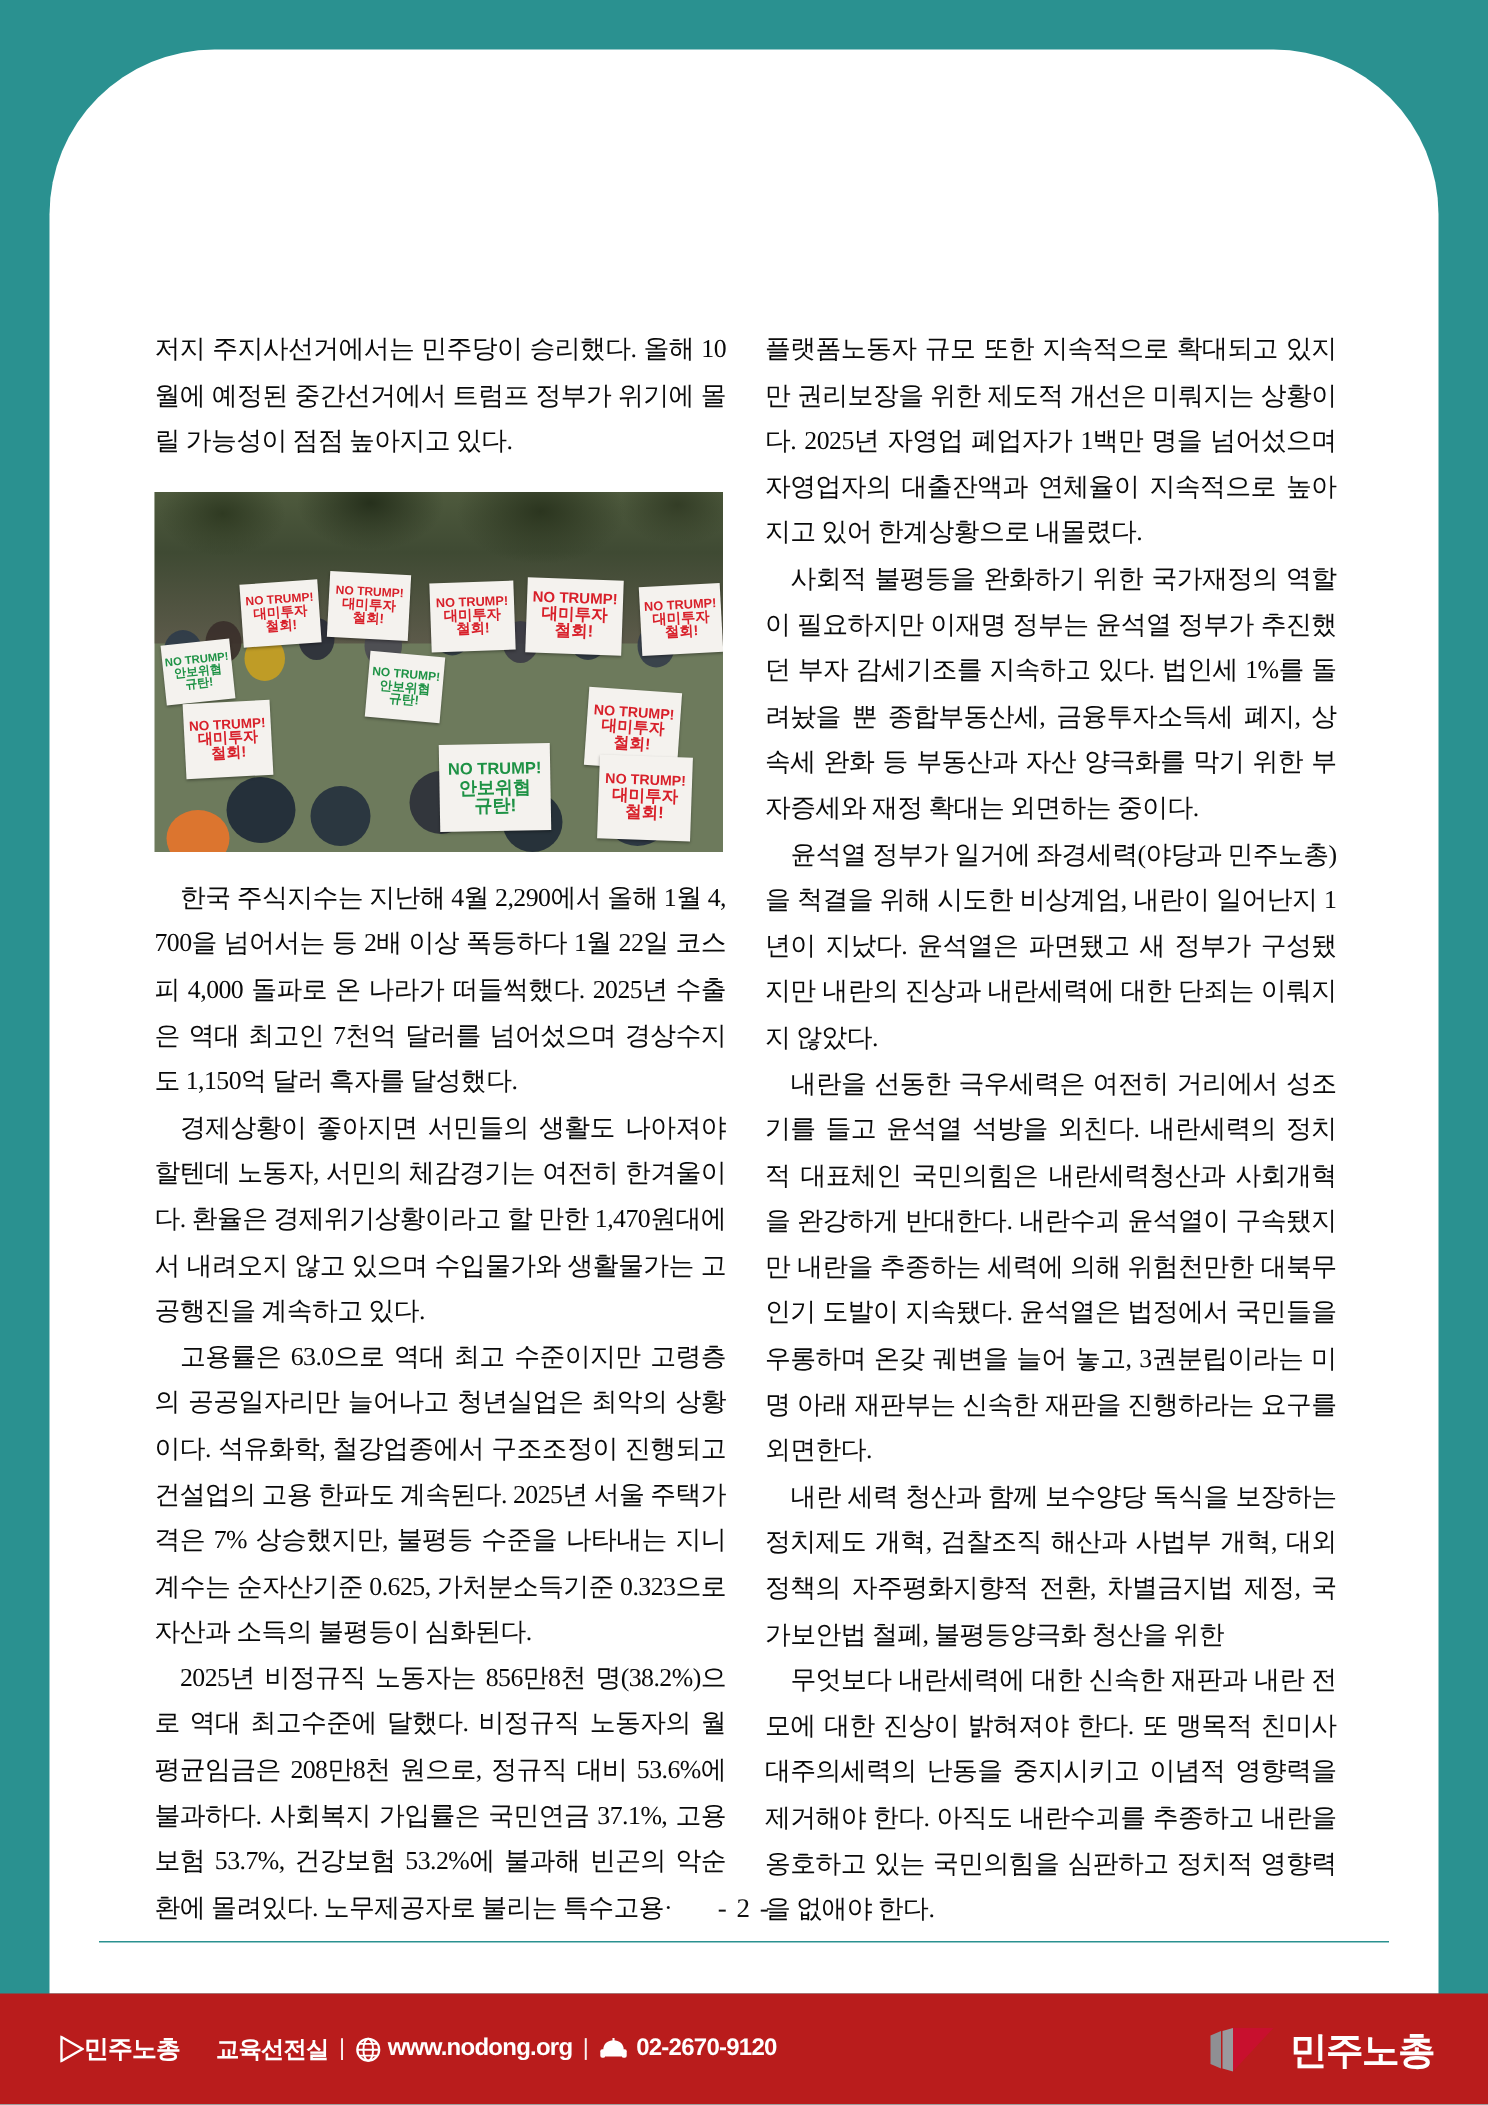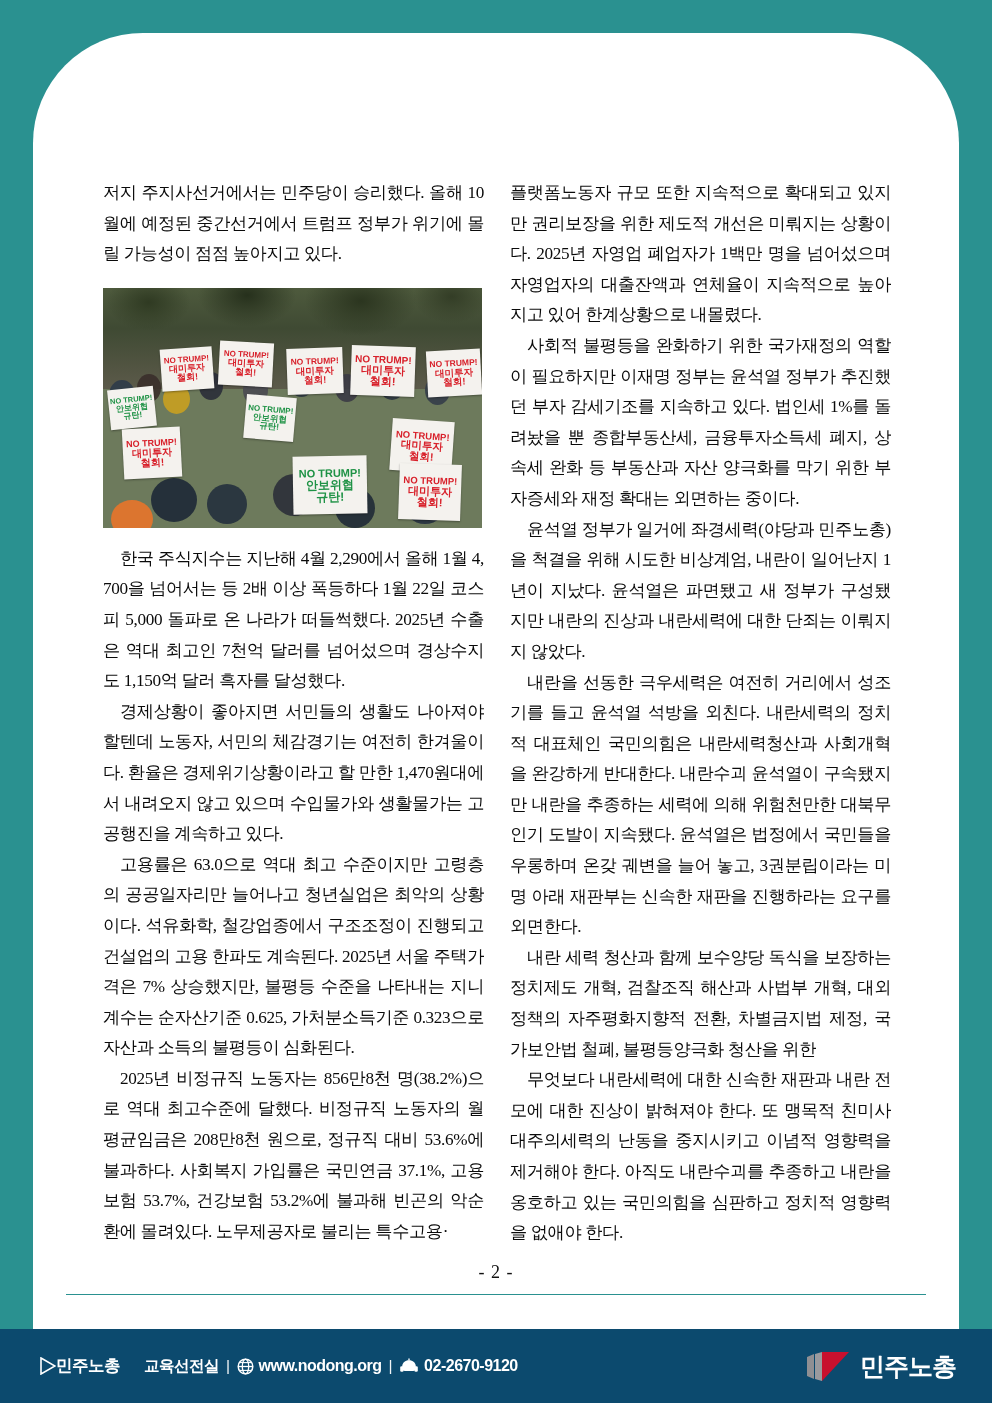--- a/index.html
+++ b/index.html
@@ -27,20 +27,21 @@
     position:absolute;
     left:0; top:0;
     width:926px; height:1296px;
     padding:145px 70px 0 70px;
   }
 
   .columns{
     display:flex;
     gap:26px;
     align-items:flex-start;
+    margin-top:40px;
   }
   .col{
     width:381px;
     flex:0 0 381px;
   }
 
   p.body{
     font-family:"Liberation Serif", serif;
     font-size:17.2px;
     line-height:30.6px;
@@ -154,21 +155,21 @@
     bottom:34px;
     height:1.5px;
     background:#2A9190;
   }
 
   
   .footer{
     position:absolute;
     left:0; bottom:0;
     width:992px; height:74px;
-    background:#0c4a6e;
+    background:#b91c1c;
     display:flex;
     align-items:center;
     justify-content:space-between;
     padding:0 36px 0 40px;
   }
   .footer-left{
     display:flex;
     align-items:center;
     color:#ffffff;
     font-size:15.5px;
@@ -302,21 +303,21 @@
           </div>
 
           <div class="pl" style="left:296px; top:176px; width:62px; height:56px; transform:rotate(2deg);">
             <span class="l1" style="font-size:9.5px;">NO TRUMP!</span>
             <span class="l2" style="font-size:11px;">대미투자</span>
             <span class="l2" style="font-size:11px;">철회!</span>
           </div>
         </div>
 
 
-        <p class="body">한국 주식지수는 지난해 4월 2,290에서 올해 1월 4,700을 넘어서는 등 2배 이상 폭등하다 1월 22일 코스피 5,000 돌파로 온 나라가 떠들썩했다. 2025년 수출은 역대 최고인 7천억 달러를 넘어섰으며 경상수지도 1,150억 달러 흑자를 달성했다.</p>
+        <p class="body">한국 주식지수는 지난해 4월 2,290에서 올해 1월 4,700을 넘어서는 등 2배 이상 폭등하다 1월 22일 코스피 4,000 돌파로 온 나라가 떠들썩했다. 2025년 수출은 역대 최고인 7천억 달러를 넘어섰으며 경상수지도 1,150억 달러 흑자를 달성했다.</p>
         <p class="body">경제상황이 좋아지면 서민들의 생활도 나아져야 할텐데 노동자, 서민의 체감경기는 여전히 한겨울이다. 환율은 경제위기상황이라고 할 만한 1,470원대에서 내려오지 않고 있으며 수입물가와 생활물가는 고공행진을 계속하고 있다.</p>
         <p class="body">고용률은 63.0으로 역대 최고 수준이지만 고령층의 공공일자리만 늘어나고 청년실업은 최악의 상황이다. 석유화학, 철강업종에서 구조조정이 진행되고 건설업의 고용 한파도 계속된다. 2025년 서울 주택가격은 7% 상승했지만, 불평등 수준을 나타내는 지니계수는 순자산기준 0.625, 가처분소득기준 0.323으로 자산과 소득의 불평등이 심화된다.</p>
         <p class="body">2025년 비정규직 노동자는 856만8천 명(38.2%)으로 역대 최고수준에 달했다. 비정규직 노동자의 월평균임금은 208만8천 원으로, 정규직 대비 53.6%에 불과하다. 사회복지 가입률은 국민연금 37.1%, 고용보험 53.7%, 건강보험 53.2%에 불과해 빈곤의 악순환에 몰려있다. 노무제공자로 불리는 특수고용·</p>
       </div>
 
       <div class="col">
         <p class="body no-indent">플랫폼노동자 규모 또한 지속적으로 확대되고 있지만 권리보장을 위한 제도적 개선은 미뤄지는 상황이다. 2025년 자영업 폐업자가 1백만 명을 넘어섰으며 자영업자의 대출잔액과 연체율이 지속적으로 높아지고 있어 한계상황으로 내몰렸다.</p>
         <p class="body">사회적 불평등을 완화하기 위한 국가재정의 역할이 필요하지만 이재명 정부는 윤석열 정부가 추진했던 부자 감세기조를 지속하고 있다. 법인세 1%를 돌려놨을 뿐 종합부동산세, 금융투자소득세 폐지, 상속세 완화 등 부동산과 자산 양극화를 막기 위한 부자증세와 재정 확대는 외면하는 중이다.</p>
 
 

